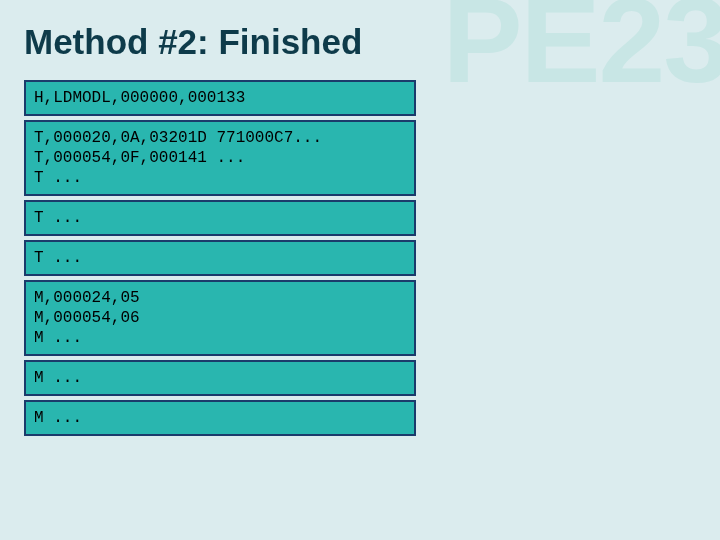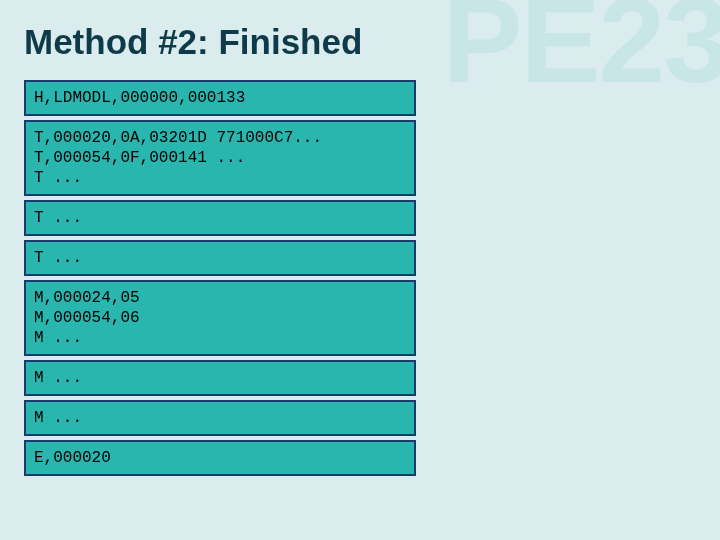--- a/index.html
+++ b/index.html
@@ -93,18 +93,17 @@
       <div class="codebox">T,000020,0A,03201D 771<span class="u">000C7</span>...
 T,000054,0F,<span class="u">000141</span> ...
 T ...</div>
       <div class="codebox">T ...</div>
       <div class="codebox">T ...</div>
       <div class="codebox">M,000024,05
 M,000054,06
 M ...</div>
       <div class="codebox">M ...</div>
       <div class="codebox">M ...</div>
-      <div class="codebox">E,000020</div>
     </div>
 
 
   </div>
 </div>
 
 </body></html>

